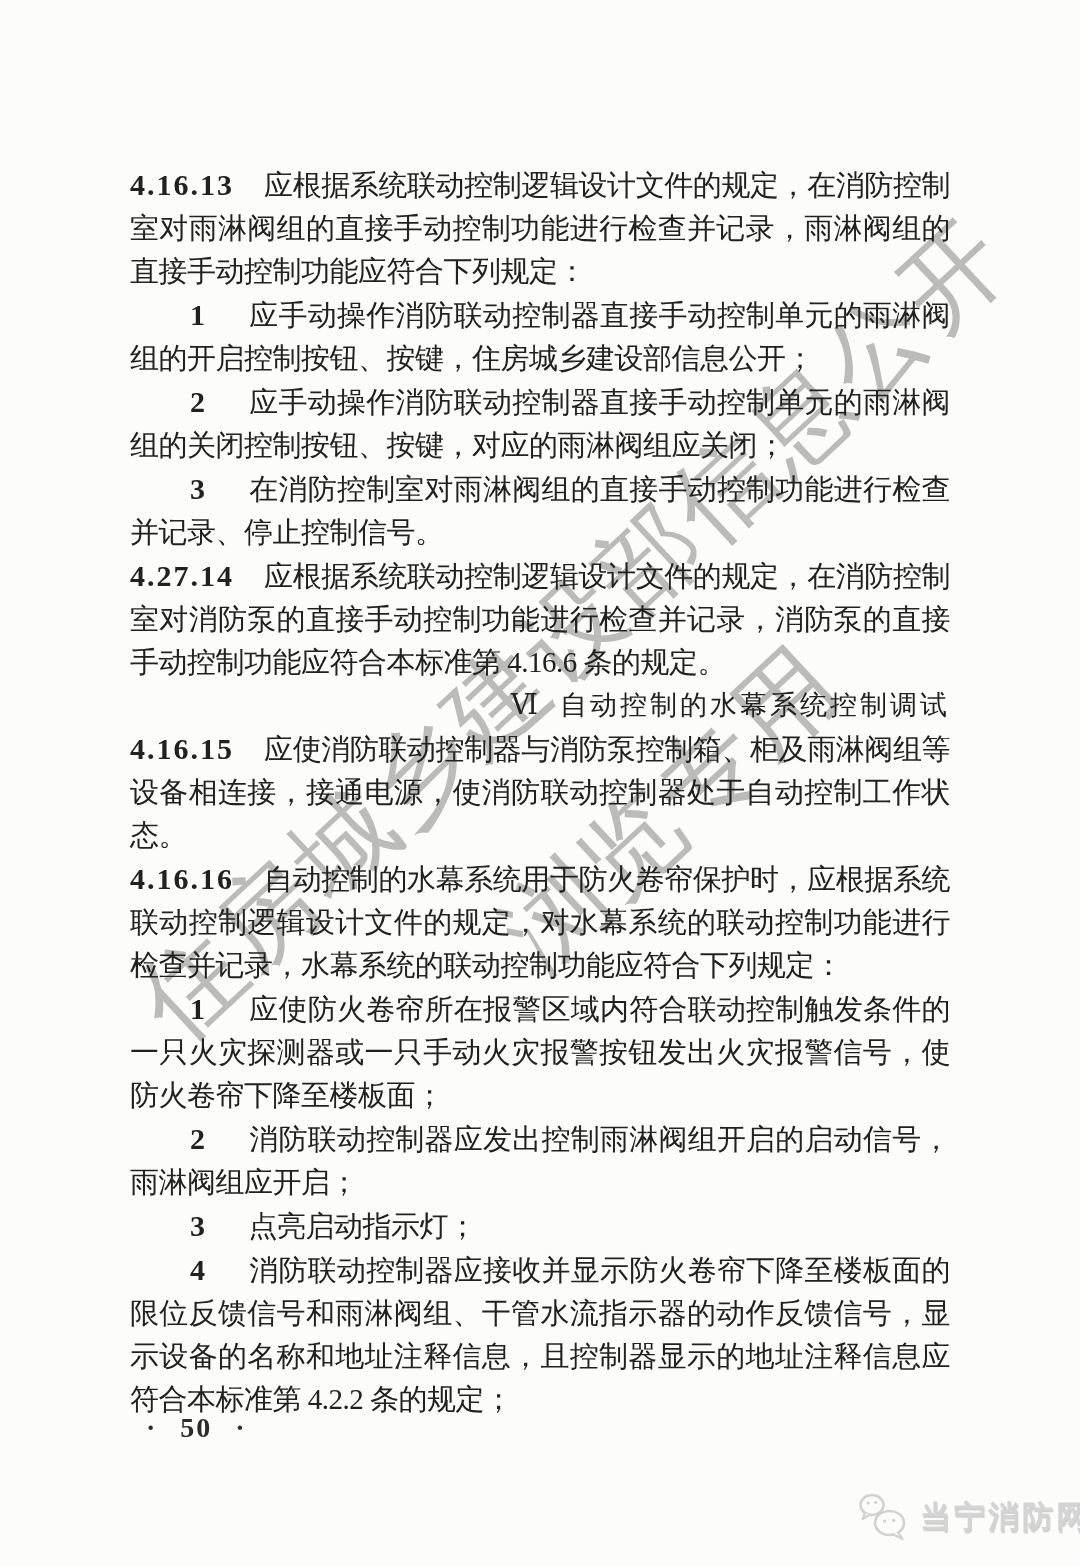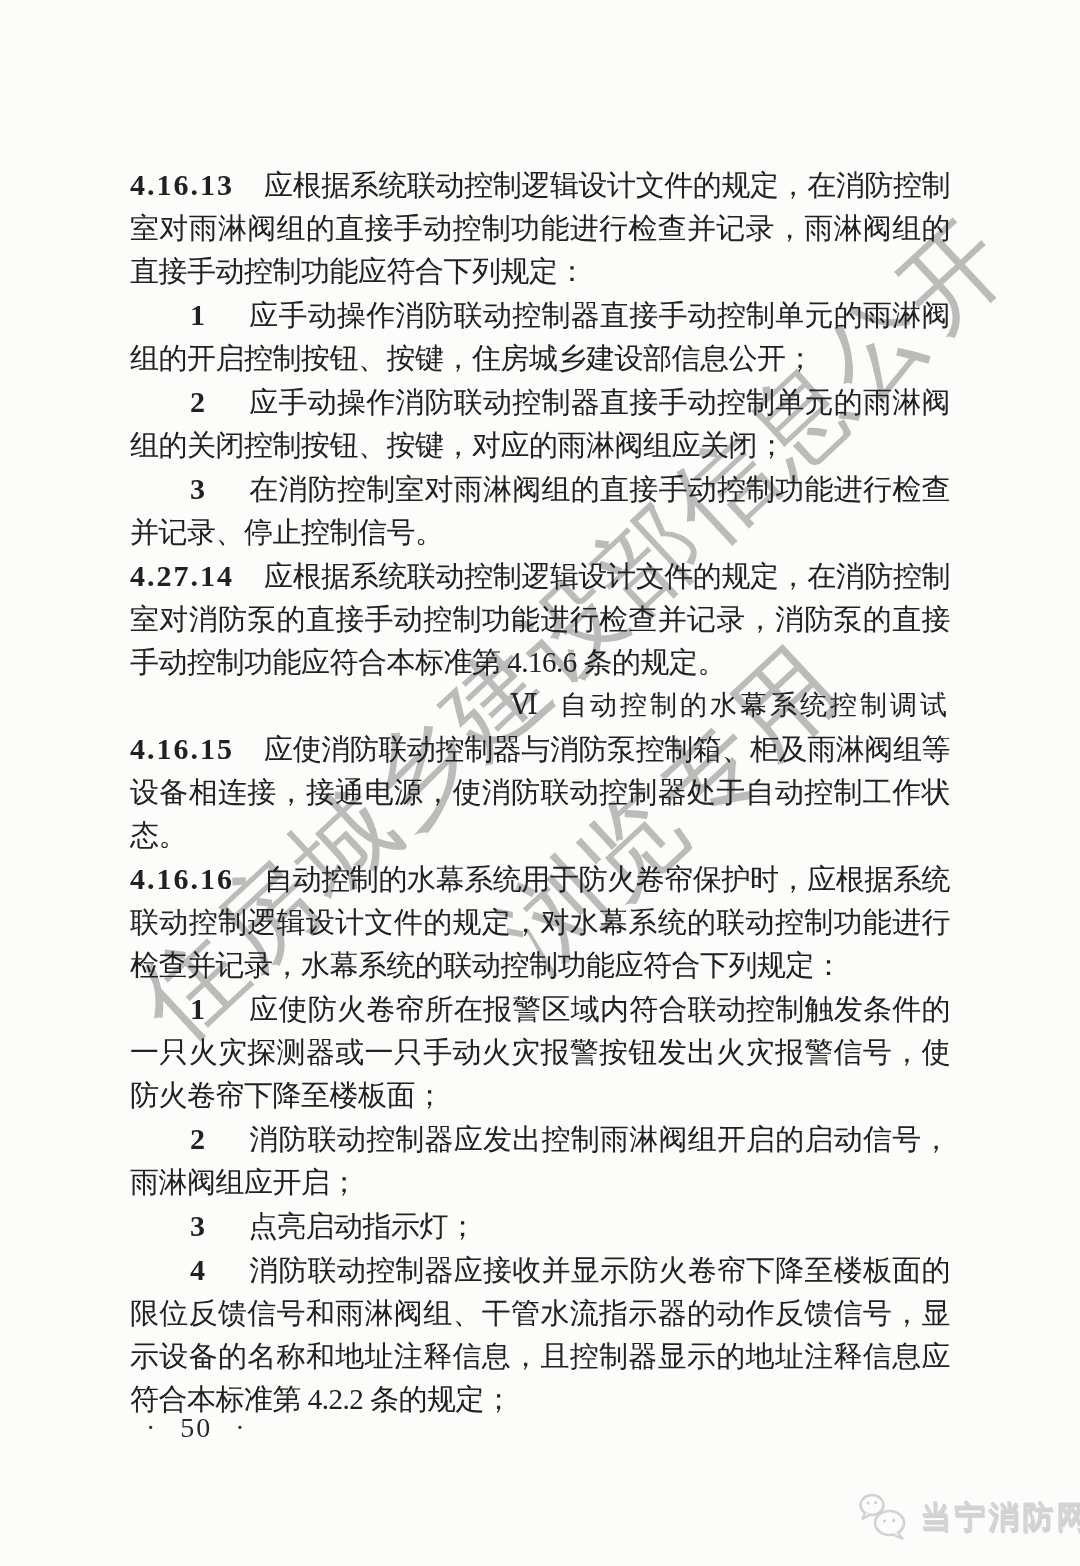--- a/index.html
+++ b/index.html
@@ -60,20 +60,21 @@
   
   .footer {
     position: absolute;
     z-index: 2;
     left: 146px;
     top: 1412px;
     font-size: 28px;
     letter-spacing: 2px;
     word-spacing: 14px;
     color: #2b2b2b;
+    font-weight: bold;
   }
 
   
   .brand {
     position: absolute;
     z-index: 3;
     left: 856px;
     top: 1490px;
     display: flex;
     align-items: center;

